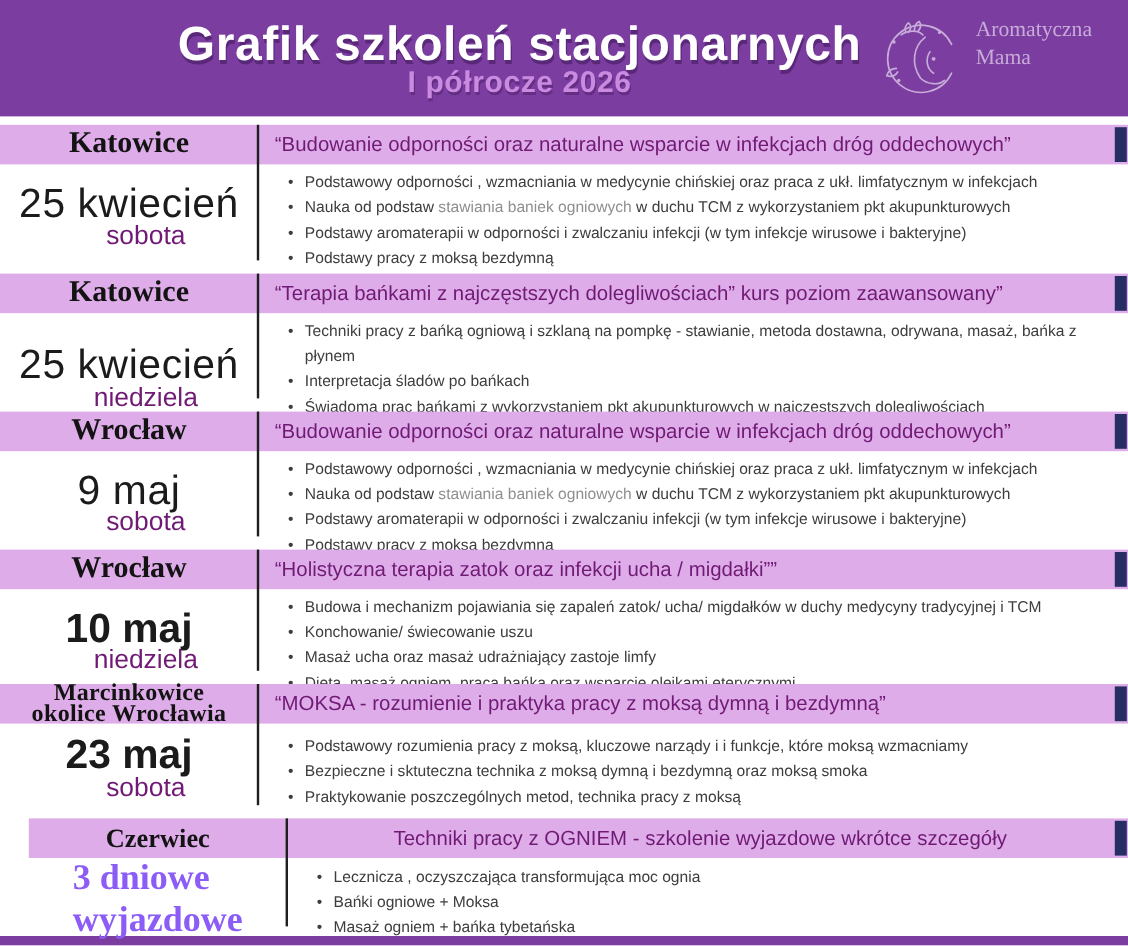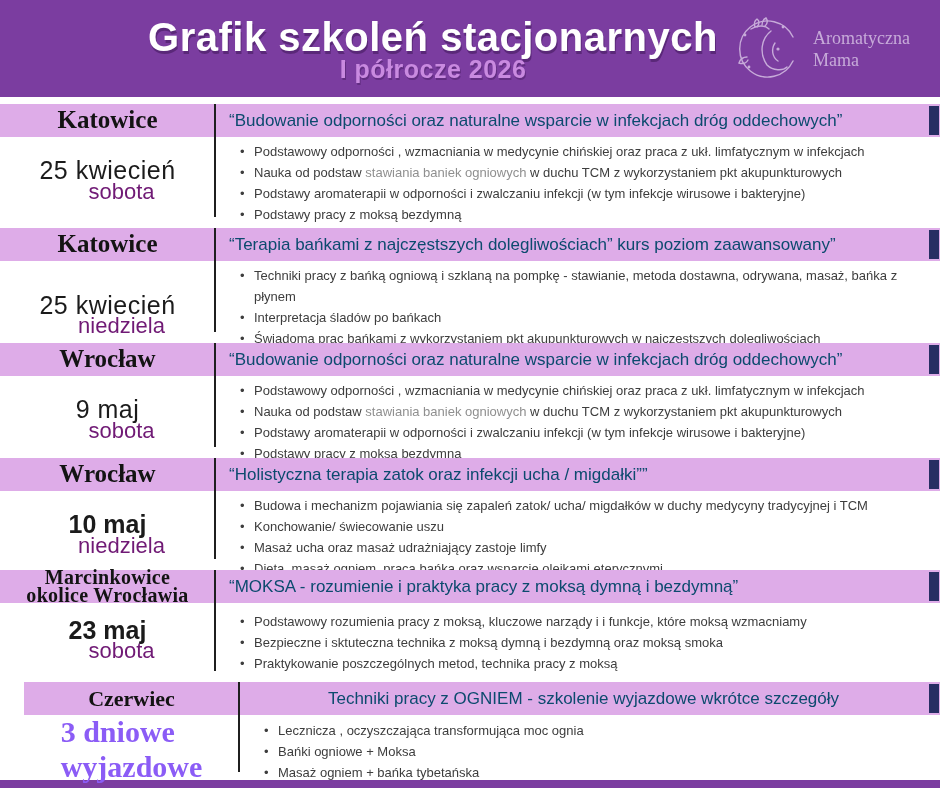--- a/index.html
+++ b/index.html
@@ -23,21 +23,21 @@
     margin:0; color:#ffffff;
     font-size:40px; font-weight:800; letter-spacing:0.5px;
     text-shadow:1px 3px 0 rgba(52,16,74,0.45);
     line-height:1.05;
   }
   .subtitle {
     margin:-3px 0 0 0; color:#c98ae0;
     font-size:25px; font-weight:700; letter-spacing:0.5px;
     text-shadow:1px 2px 0 rgba(52,16,74,0.35);
   }
-  .logo { position:absolute; right:30px; top:13px; display:flex; align-items:center; gap:10px; }
+  .logo { position:absolute; right:30px; top:13px; display:flex; align-items:flex-start; gap:10px; }
   .logo-text {
     font-family:"Liberation Serif", serif;
     color:#c7abd9; font-size:18px; line-height:1.25;
   }
 
   .top-gap { height:7px; background:#ffffff; }
 
   
   .row { position:relative; display:flex; flex-direction:column;border-radius:27px; }
   .row-0 { height:124px; } .row-1 { height:115px; } .row-2 { height:115px; }
@@ -45,30 +45,30 @@
 
   .band { height:33px; flex:0 0 33px; background:#deace8; display:flex; position:relative; }
   .band-left { width:215px; flex:0 0 215px; display:flex; align-items:center; justify-content:center; }
   .city {
     font-family:"Liberation Serif", serif; font-weight:700;
     font-size:25px; color:#131313; text-align:center; line-height:0.9;
   }
   .city-two-line { font-size:20px; line-height:0.88; letter-spacing:0.3px; }
   .city-medium { font-size:22px; }
   .band-right { flex:1; display:flex; align-items:center; padding:0 26px 0 14px; }
-  .band-title { width:100%; font-size:17px; color:#0c4a6e; text-align:left; white-space:nowrap; overflow:hidden; }
+  .band-title { width:100%; font-size:17px; color:#701a75; text-align:left; white-space:nowrap; overflow:hidden; }
   .band-accent { position:absolute; right:1px; top:2px; bottom:2px; width:10px; background:#272e63; }
 
   .row-body { flex:1; display:flex; }
   .body-left {
     width:215px; flex:0 0 215px;
     display:flex; flex-direction:column; align-items:center; justify-content:center;
     padding-bottom:4px;
   }
-  .date { font-size:25px; color:#1b1b1b; line-height:1.05; }
+  .date { font-size:34px; color:#1b1b1b; line-height:1.05; }
   .date.light { font-weight:400; letter-spacing:0.5px; }
   .date.bold  { font-weight:700; }
   .day { font-size:22px; color:#701a75; margin-top:-5px; transform:translateX(14px); }
   .date-serif {
     font-family:"Liberation Serif", serif; font-weight:700;
     font-size:30px; color:#8b5cf6; text-align:left; line-height:1.15;
   }
 
   .body-right { flex:1; display:flex; align-items:center; padding:4px 18px 4px 24px; }
   .details { margin:0; padding:0; list-style:none; width:100%; }

